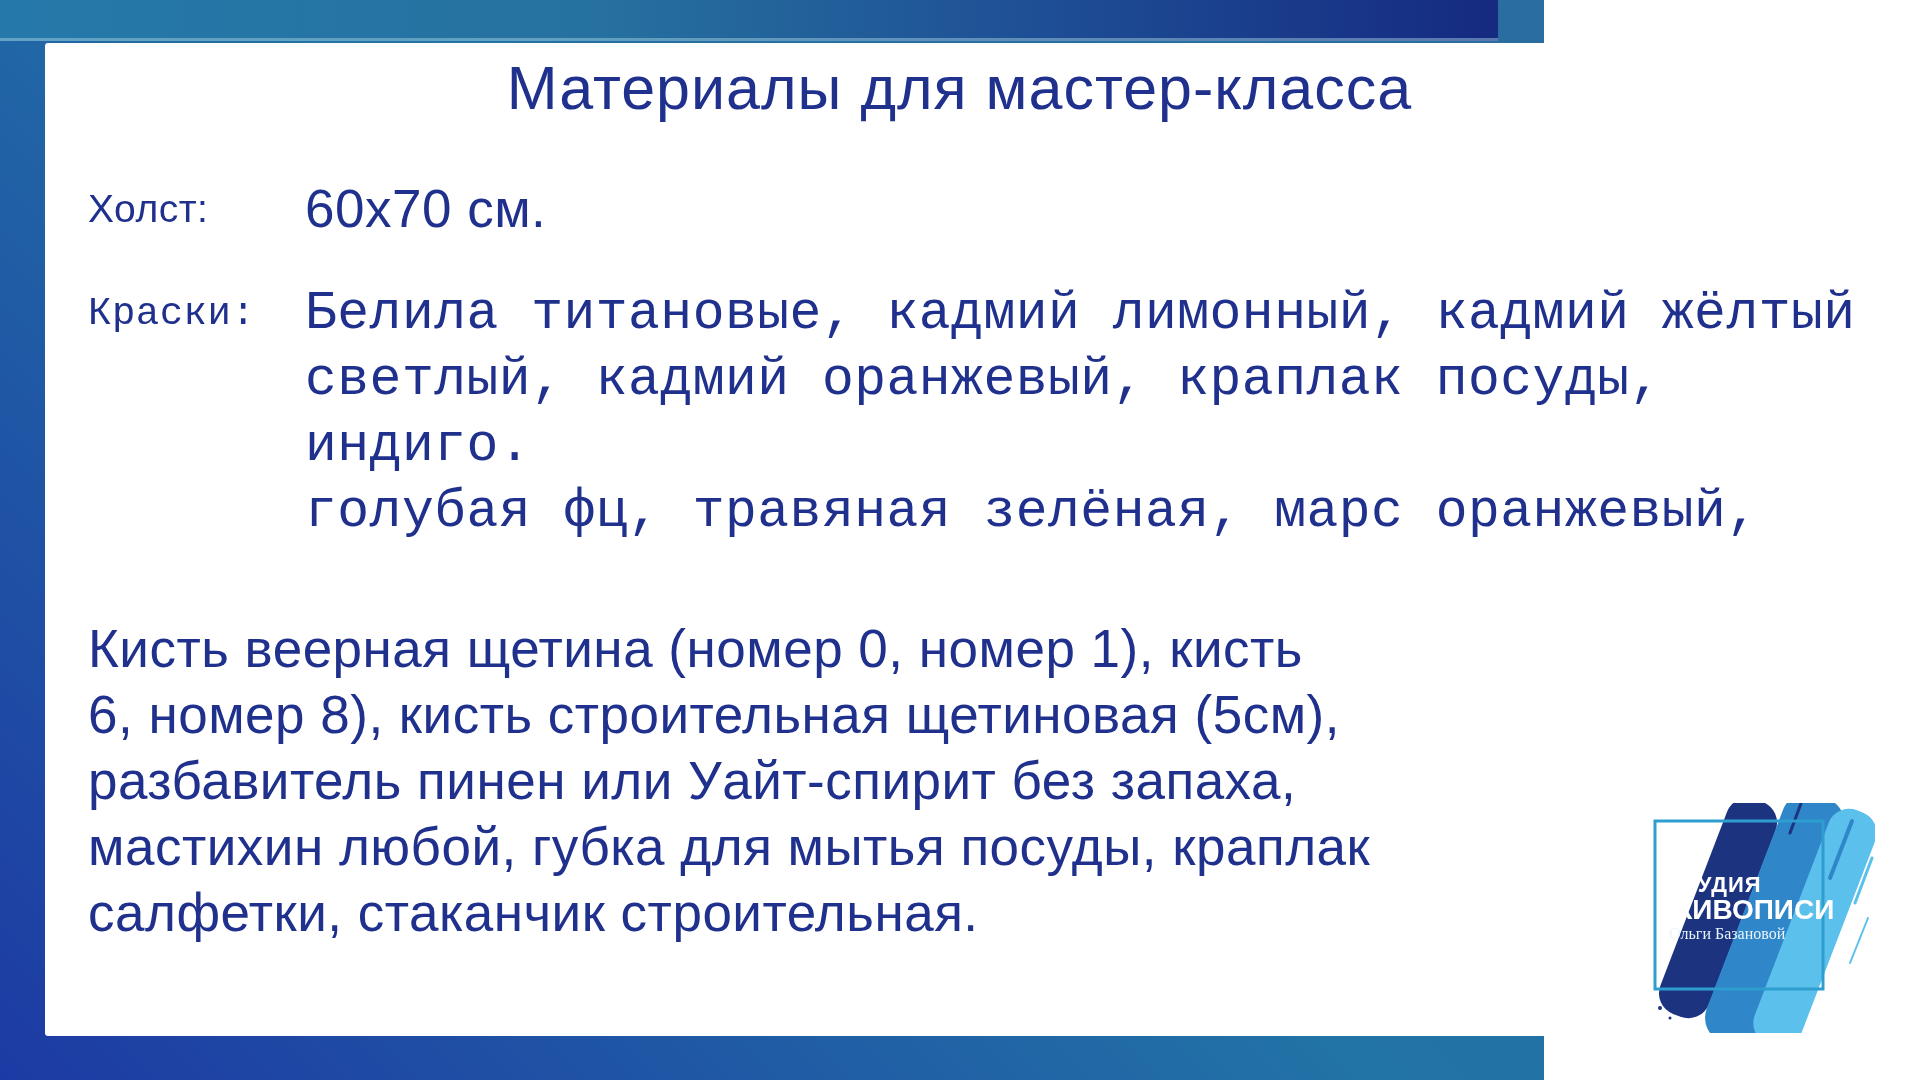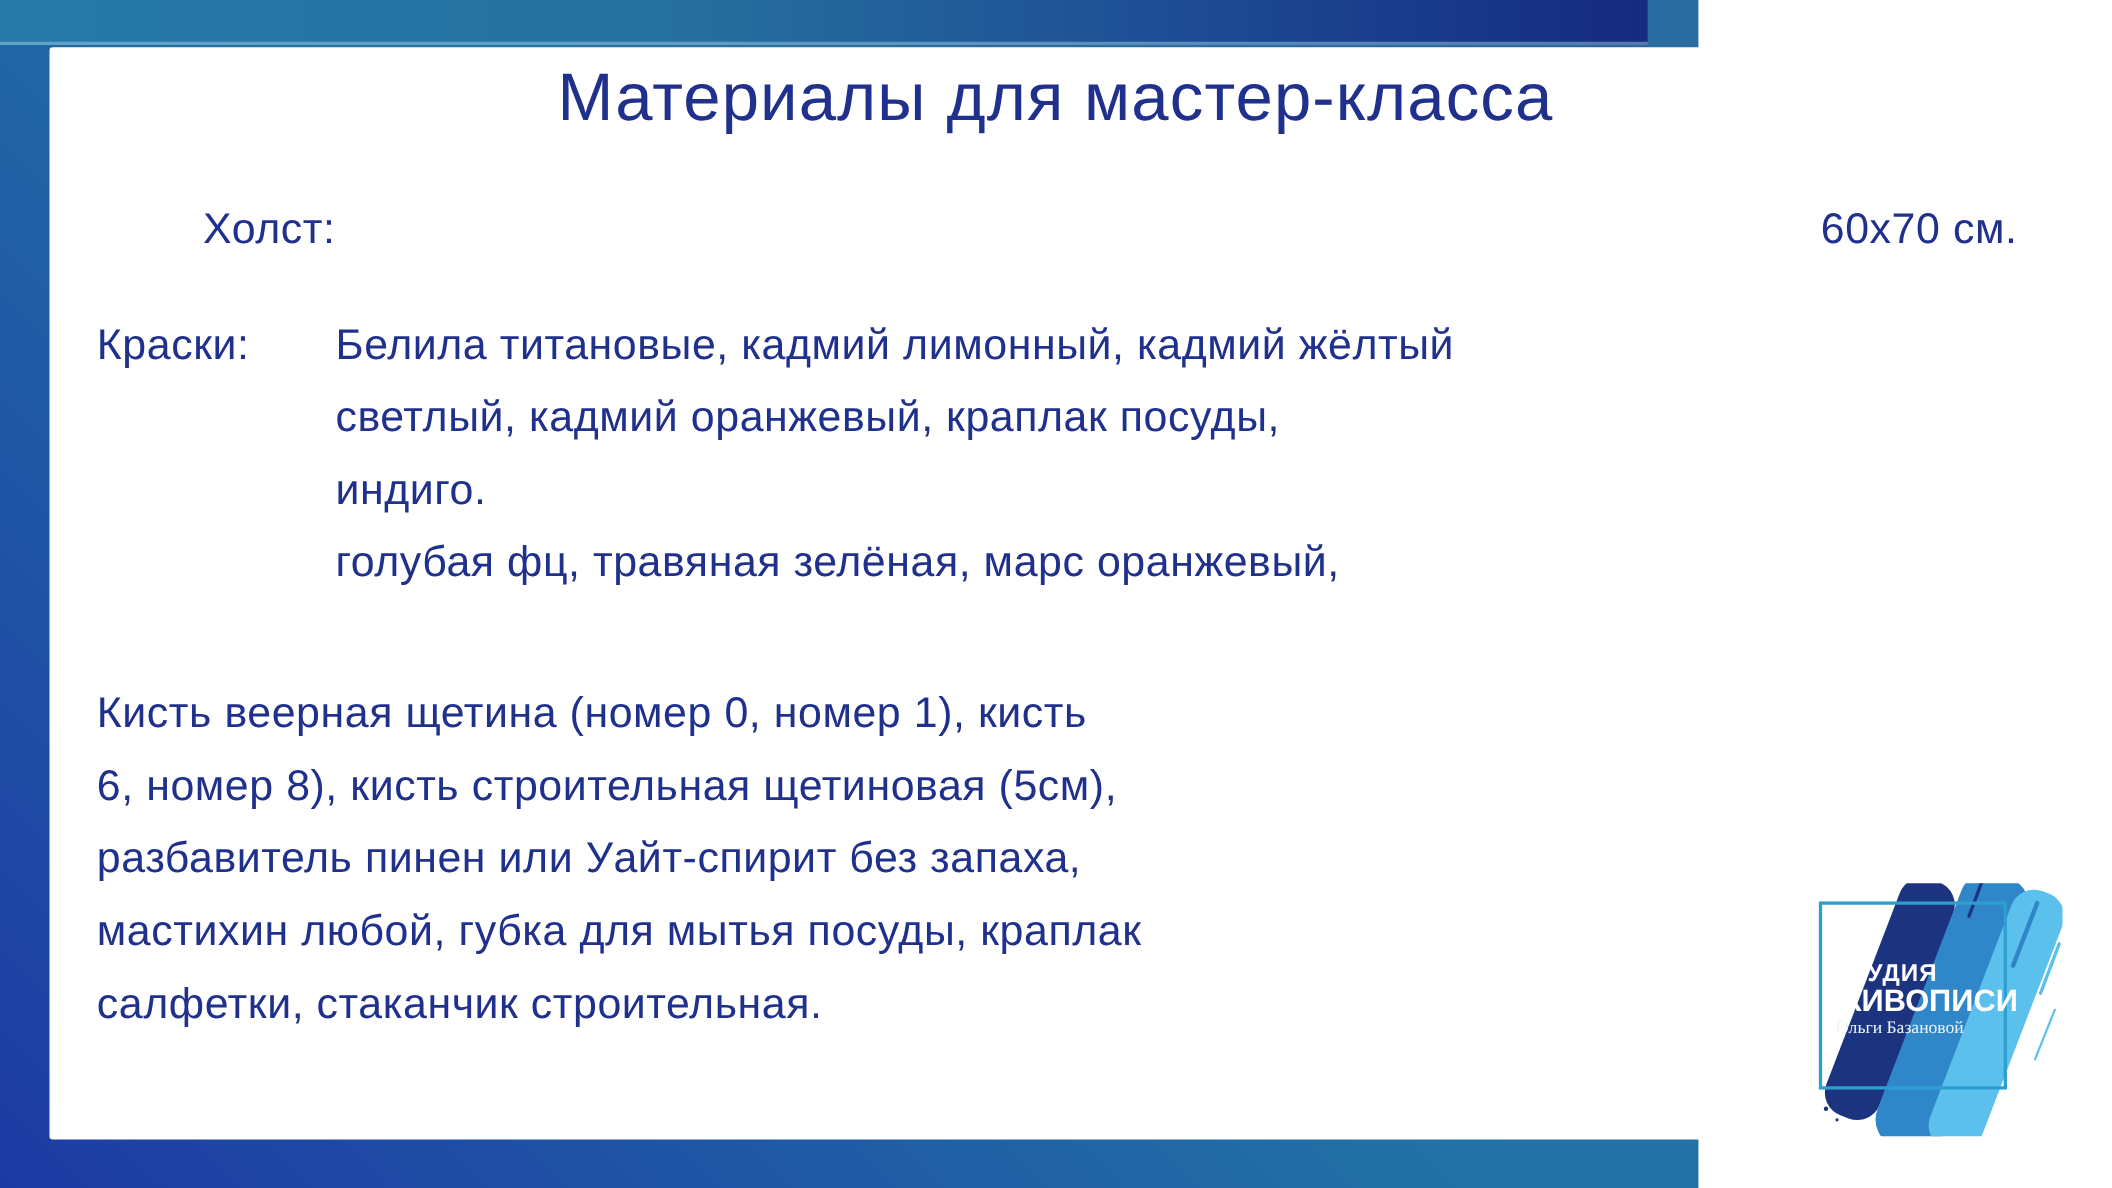--- a/index.html
+++ b/index.html
@@ -35,30 +35,30 @@
   .slide-title{
     position:absolute;top:10px;left:0;right:0;
     text-align:center;
     font-size:61px;line-height:1.15;font-weight:400;
     letter-spacing:1px;color:var(--text-blue);
   }
   .materials{
     position:absolute;left:43px;top:133px;right:40px;
   }
   .row{display:flex;align-items:flex-start;}
-  .row:nth-child(1){margin-bottom:39px;text-align:right;}
-  .row:nth-child(2){margin-bottom:71px;}
+  .row:nth-child(1){margin-bottom:39px;}
+  .row:nth-child(2){margin-bottom:71px;font-family:Liberation Mono, monospace;}
   .label{
     flex:0 0 217px;
     font-size:39px;line-height:66px;letter-spacing:0.5px;
     color:var(--text-blue);
   }
   .lines{flex:1 1 auto;}
   .line{
-    font-size:39px;line-height:66px;letter-spacing:0.5px;
+    font-size:53px;line-height:66px;letter-spacing:0.5px;
     white-space:nowrap;color:var(--text-blue);
   }
   .logo-svg{position:absolute;left:1595px;top:760px;width:235px;height:230px;}
   .stroke-navy{fill:var(--logo-navy);}
   .stroke-blue{fill:var(--logo-blue);}
   .stroke-light{fill:var(--logo-light);}
   .streak-navy{stroke:var(--logo-navy);}
   .streak-blue{stroke:var(--logo-blue);}
   .streak-light{stroke:var(--logo-light);}
   .logo-frame-rect{fill:none;stroke:var(--logo-frame);stroke-width:3px;}

